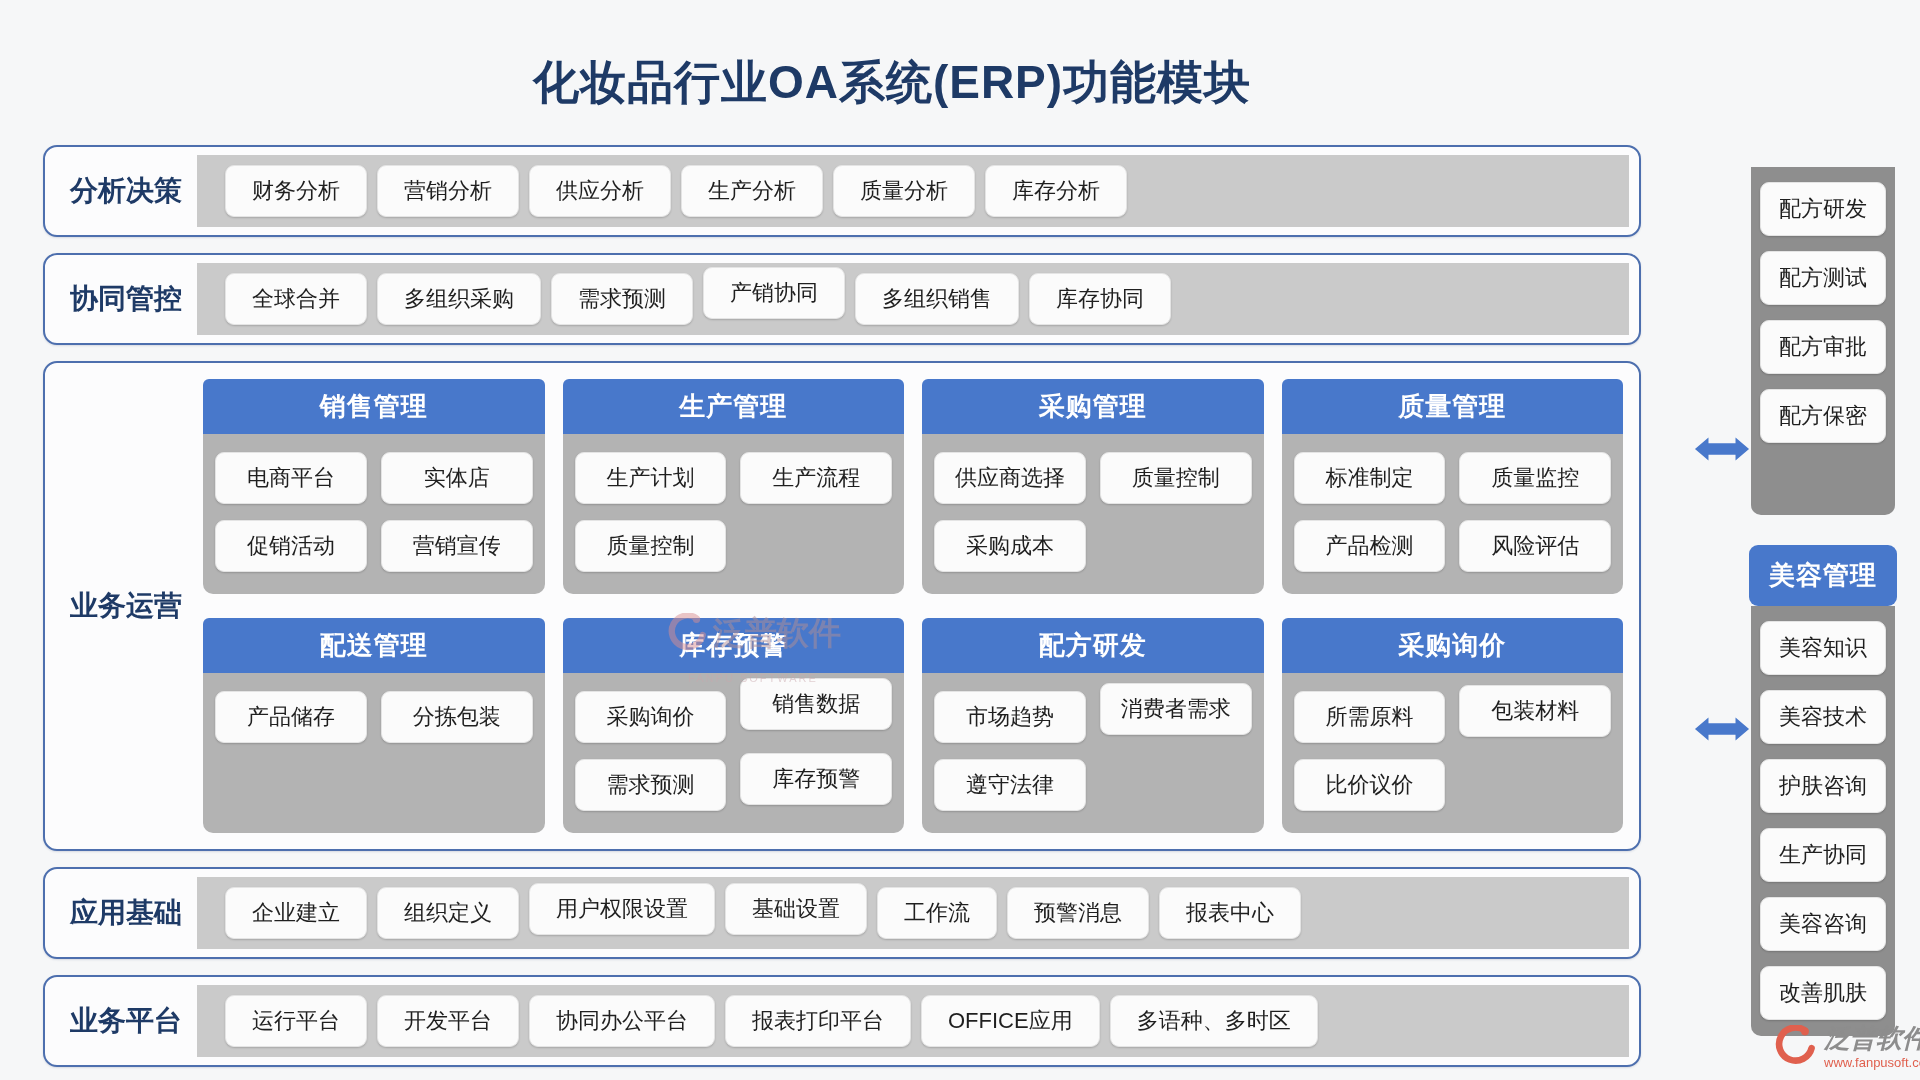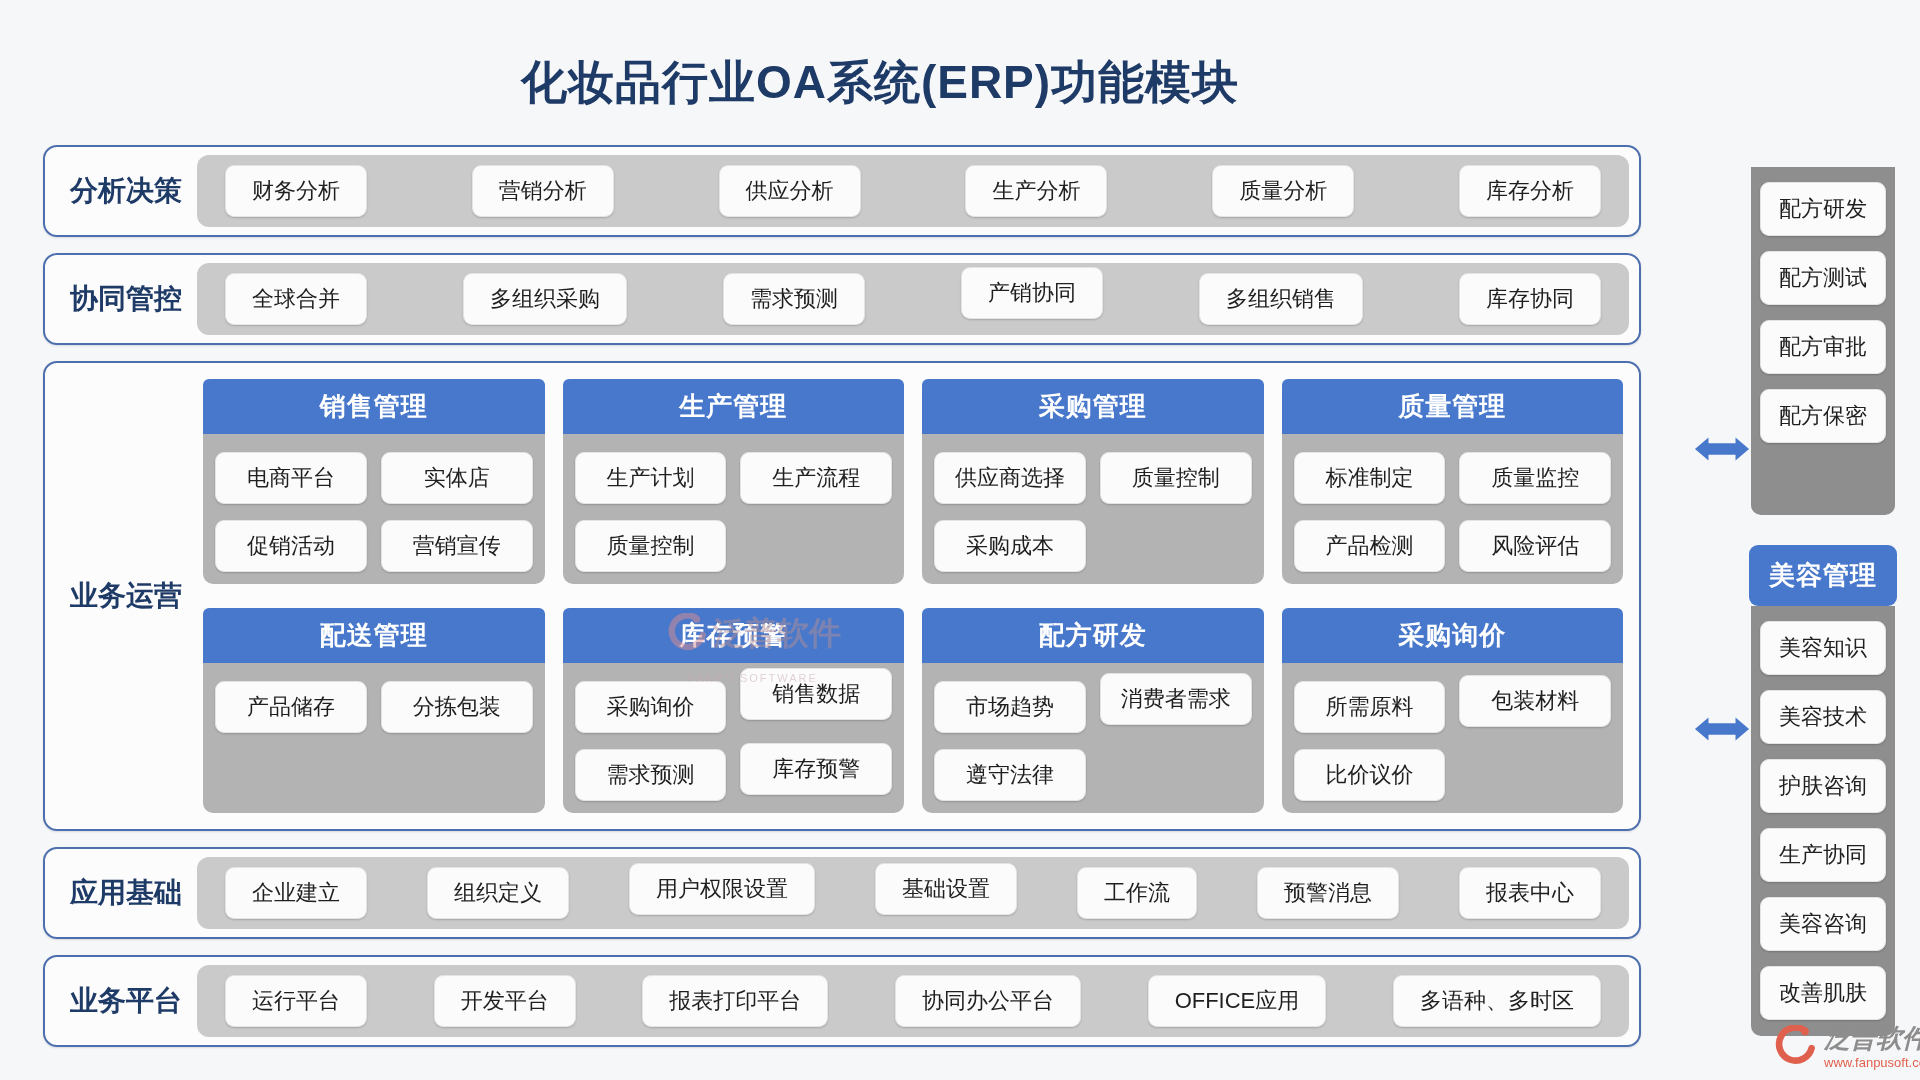--- a/index.html
+++ b/index.html
@@ -5,21 +5,21 @@
   * { margin:0; padding:0; box-sizing:border-box; }
   html,body { width:1920px; height:1080px; }
   body {
     font-family:"Liberation Sans","DejaVu Sans",sans-serif;
     background:#f6f7f8;
     position:relative;
     overflow:hidden;
     color:#222;
   }
   .page-title {
-    position:absolute; left:0; top:52px; width:1760px;
+    position:absolute; left:12px; top:52px; width:1760px;
     text-align:center;
     font-size:46px; font-weight:bold;
     color:var(--title-navy,#1e3a66);
     letter-spacing:1px;
   }
   .main-col {
     position:absolute; left:43px; top:145px; width:1598px;
     display:flex; flex-direction:column; gap:16px;
   }
   .band {
@@ -32,23 +32,23 @@
   }
   .band-label {
     width:142px; flex:0 0 142px;
     display:flex; align-items:center; justify-content:center;
     font-size:28px; font-weight:bold;
     color:var(--title-navy,#1e3a66);
   }
   .strip {
     flex:1;
     background:var(--strip-gray,#cacaca);
-    border-radius:12px;
+    border-radius:0;
     min-height:66px;
-    display:flex; align-items:center; justify-content:space-between;
+    display:flex; align-items:center; 
     padding:10px 28px;
     gap:10px;
   }
   .btn {
     background:#fbfbfb;
     border:1px solid #e4e4e4;
     border-radius:9px;
     padding:10px 26px;
     font-size:22px;
     color:#1f1f1f;
@@ -79,21 +79,21 @@
     text-align:center;
     padding:10px 4px;
     border-radius:6px 6px 0 0;
     letter-spacing:1px;
   }
   .block-body {
     flex:1;
     background:var(--block-gray,#b3b3b3);
     border-radius:0 0 10px 10px;
     min-height:150px;
-    padding:18px 12px 12px;
+    padding:18px 12px 22px;
     display:grid;
     grid-template-columns:1fr 1fr;
     gap:16px 14px;
     align-content:start;
   }
   .block-body .btn { padding:10px 6px; }
   .block:nth-child(6) .btn:nth-child(2) { transform:translateY(-13px); }
   .block:nth-child(6) .btn:nth-child(4) { transform:translateY(-6px); }
   .block:nth-child(7) .btn:nth-child(2) { transform:translateY(-8px); }
   .block:nth-child(8) .btn:nth-child(2) { transform:translateY(-6px); }
@@ -258,22 +258,22 @@
         <div class="btn">预警消息</div>
         <div class="btn">报表中心</div>
       </div>
   </section>
 
   <section class="band" data-band="3">
     <div class="band-label">业务平台</div>
     <div class="strip">
         <div class="btn">运行平台</div>
         <div class="btn">开发平台</div>
+        <div class="btn">协同办公平台</div>
         <div class="btn">报表打印平台</div>
-        <div class="btn">协同办公平台</div>
         <div class="btn">OFFICE应用</div>
         <div class="btn">多语种、多时区</div>
       </div>
   </section>
 </div>
 
 <aside class="sidebar" id="sidebar">
     <div class="side-panel">
       <div class="side-body">
         <div class="btn">配方研发</div>

